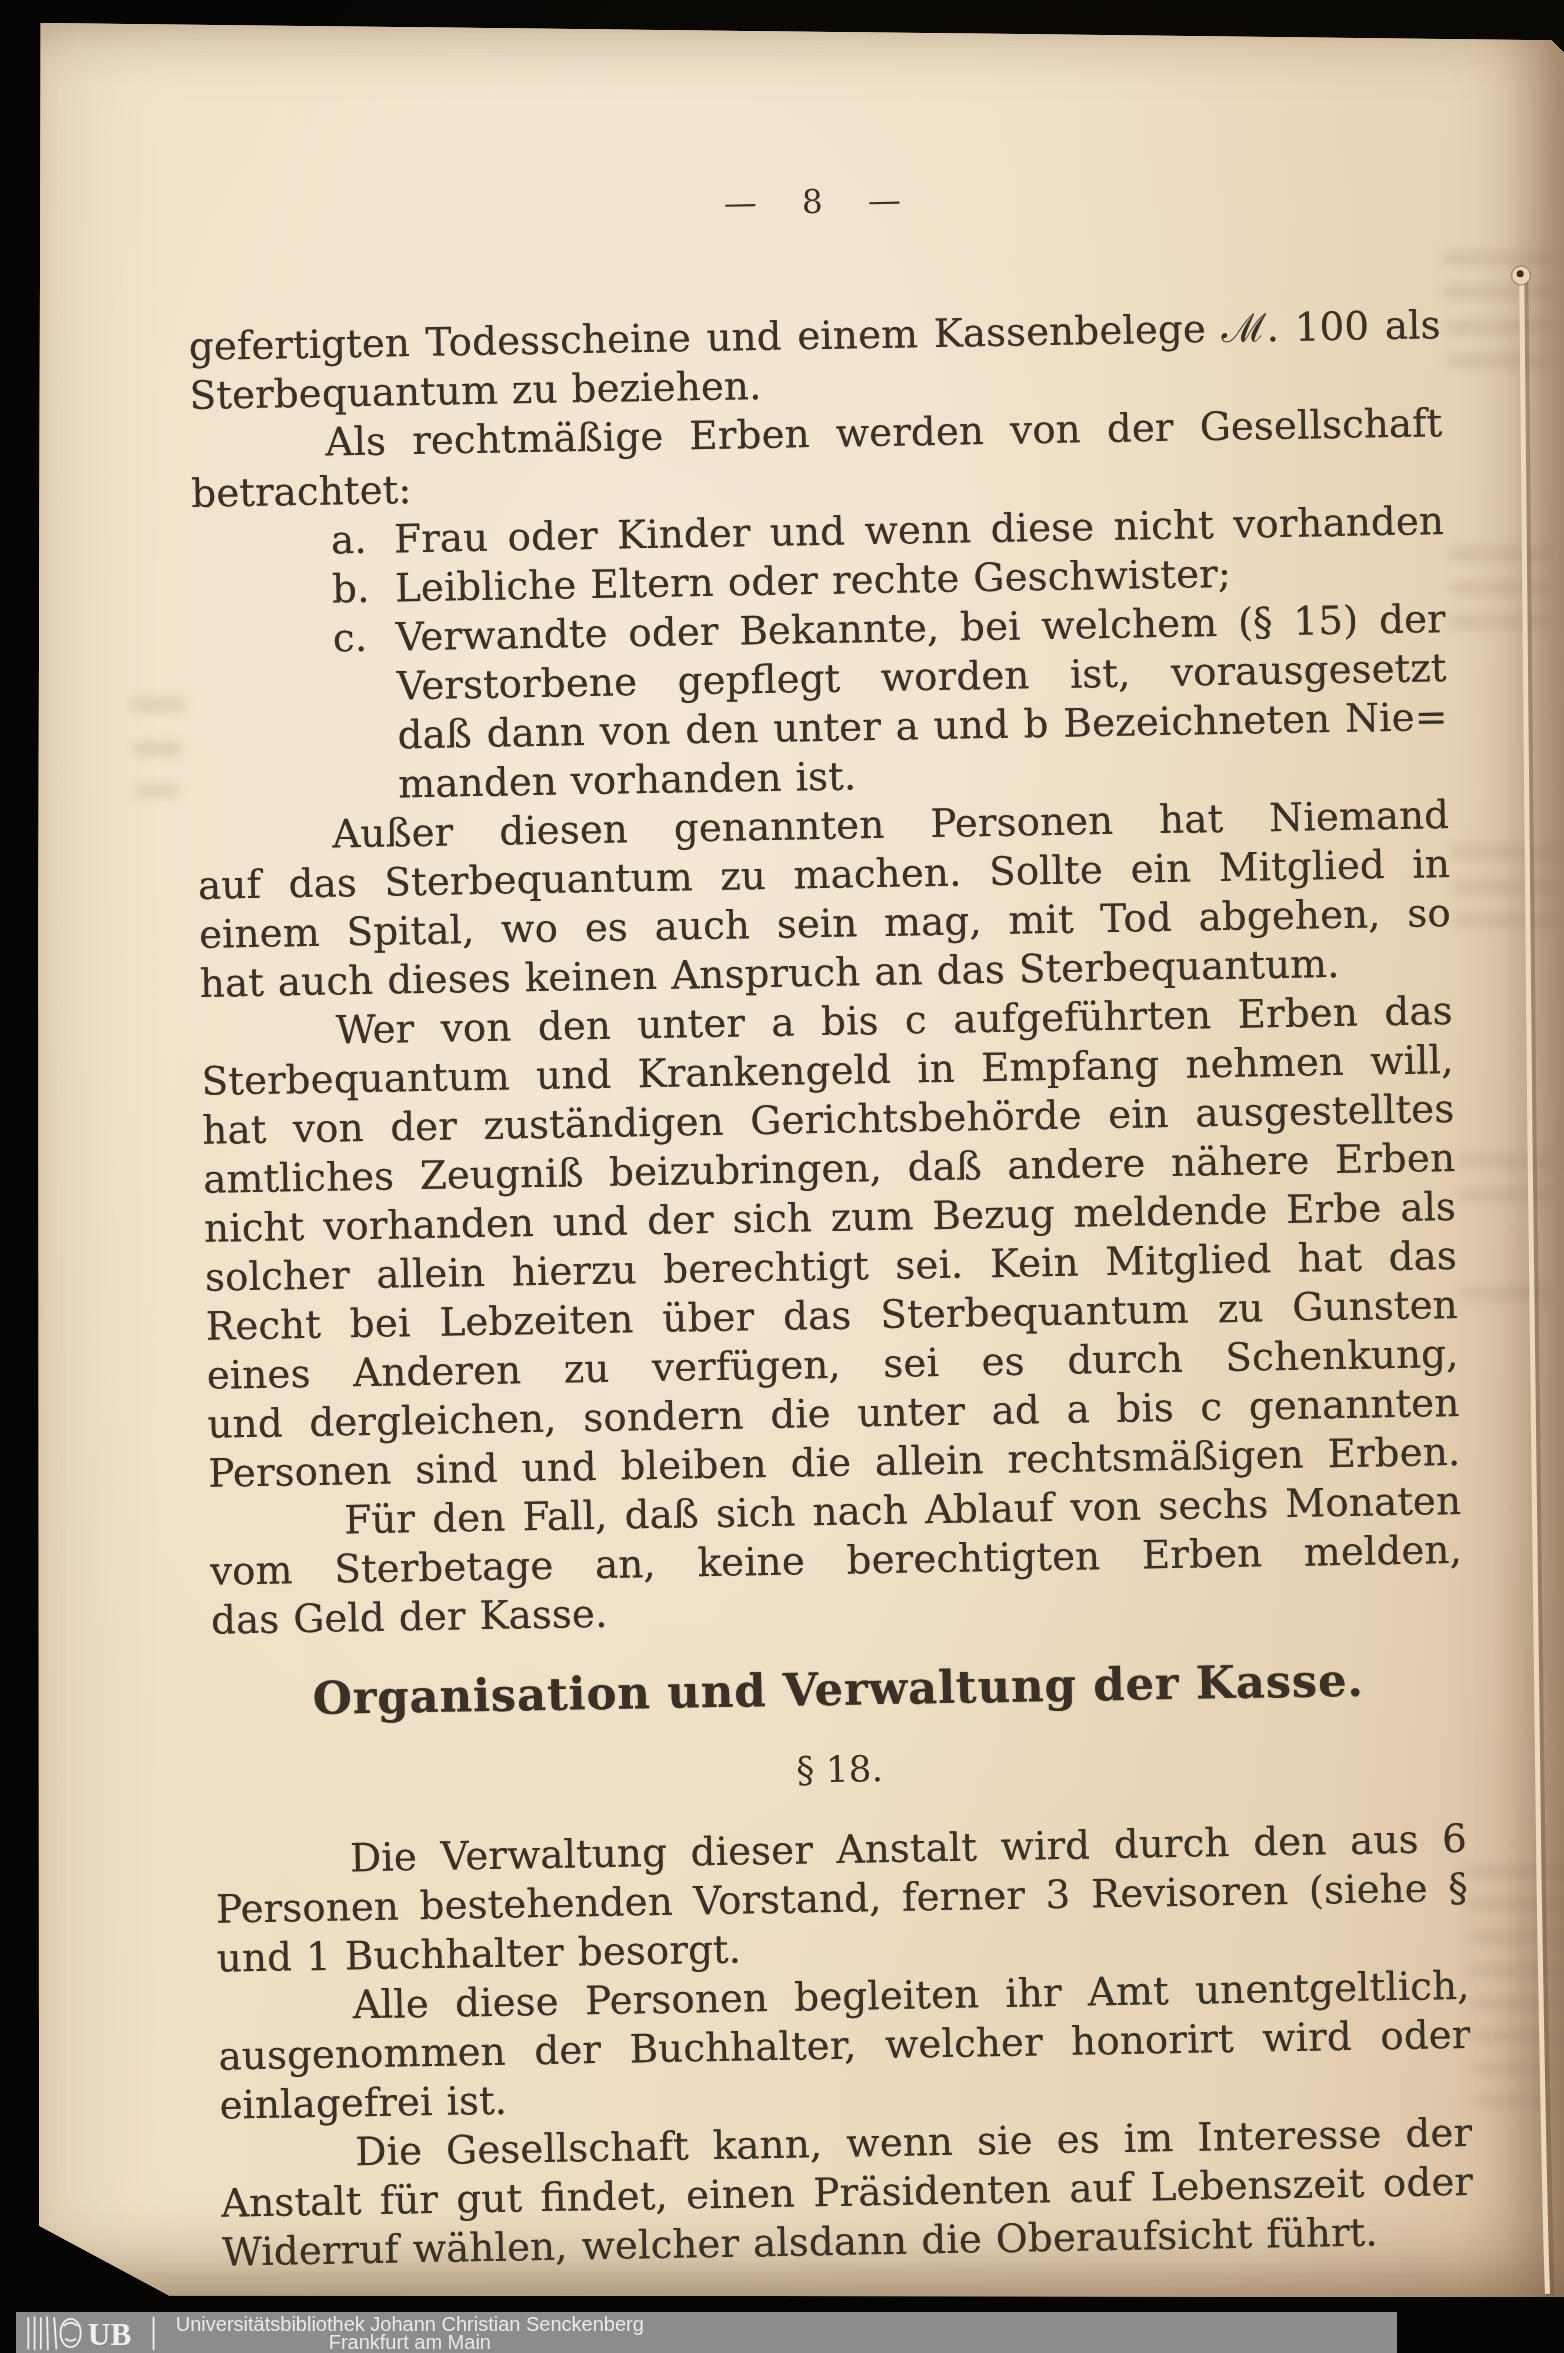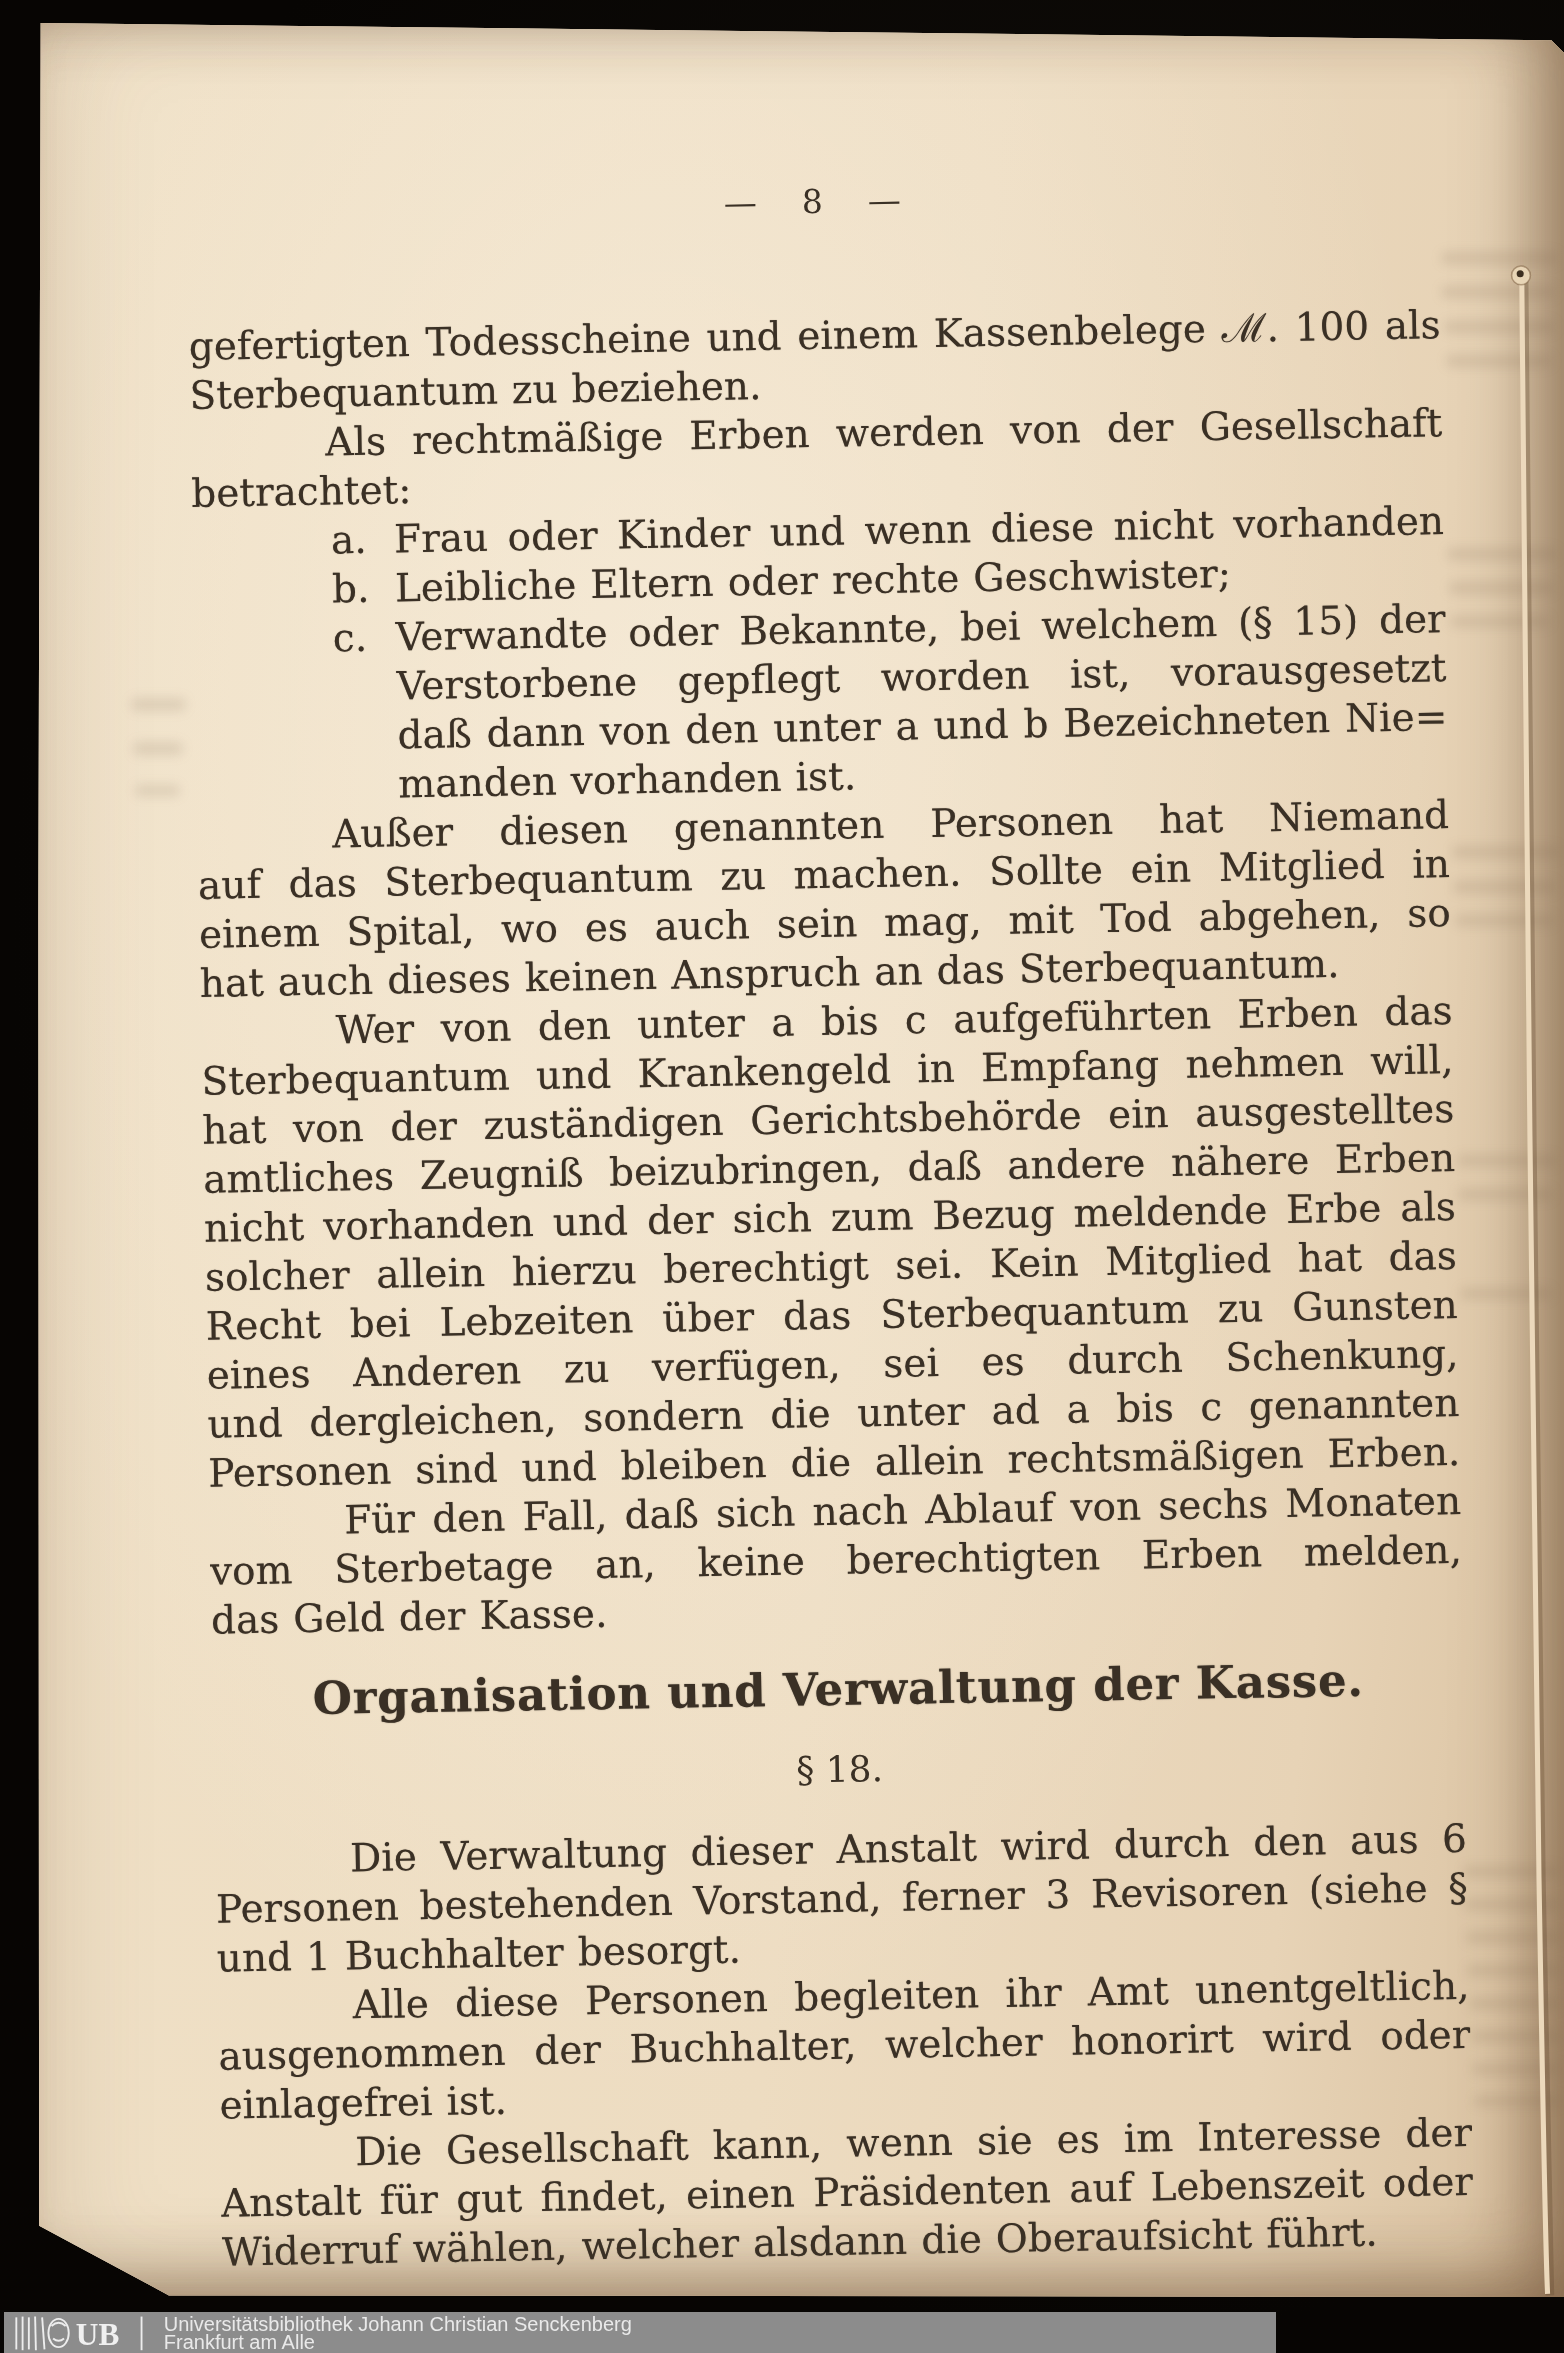--- a/index.html
+++ b/index.html
@@ -32,22 +32,22 @@
   .ind{text-indent:135px;}
   .li,.lc{padding-left:202px;}
   .li .marker{position:absolute;left:139px;top:0;}
   .heading{margin-top:26.6px;height:58px;line-height:58px;font-size:45px;font-weight:bold;
            text-align:center;letter-spacing:0.8px;text-shadow:0 0 1.2px rgba(45,37,28,.6);}
   .secmark{margin-top:30px;height:42px;line-height:42px;font-size:36px;text-align:center;}
   #sec2{margin-top:34px;}
   
   #thread{position:absolute;left:1502px;top:0;width:63px;height:2297px;}
   
-  #bar{position:absolute;left:4px;top:2312px;width:1272px;height:41px;
-       background:var(--bar,#8c8c8c);display:flex;align-items:center;}
+  #bar{position:absolute;left:16px;top:2312px;width:1381px;height:41px;
+       background:var(--bar,#8c8c8c);display:flex;align-items:center;text-align:center;}
   #ublogo{margin-left:6.3px;flex:0 0 auto;}
   .bartext{margin-left:12.5px;color:var(--bar_text,#e9e9e9);
            font-family:"Liberation Sans",sans-serif;font-size:20px;line-height:18px;}
 </style>
 </head>
 <body>
 
 <div id="stage">
 
   <div id="paper"></div>
@@ -143,18 +143,18 @@
         <line x1="32" y1="2" x2="33" y2="45"></line>
         <line x1="41" y1="3" x2="44" y2="44"></line>
         <ellipse cx="62" cy="23" rx="13" ry="18"></ellipse>
         <path d="M53 14 q9 -8 18 0 M55 30 q7 6 14 0"></path>
         <line x1="168" y1="2" x2="168" y2="45"></line>
       </g>
       <text x="84" y="38" font-family="Liberation Serif, serif" font-weight="bold" font-size="40" fill="#f0f0f0">UB</text>
     </svg>
     <div class="bartext">
       <div>Universitätsbibliothek Johann Christian Senckenberg</div>
-      <div>Frankfurt am Alle</div>
+      <div>Frankfurt am Main</div>
     </div>
   </div>
 
 </div>
 
 
 </body></html>

